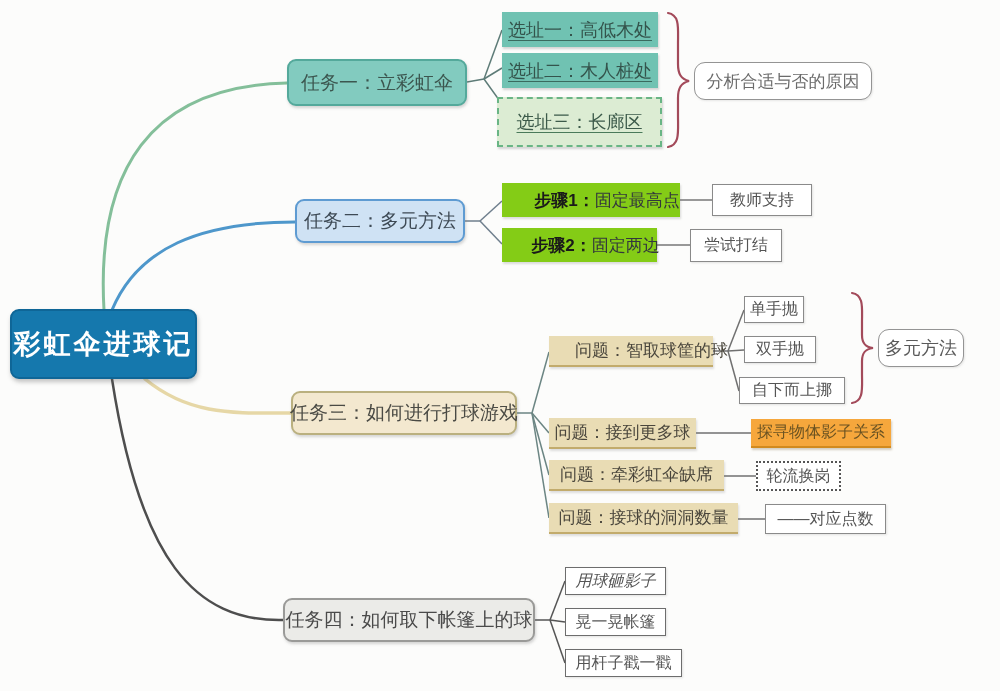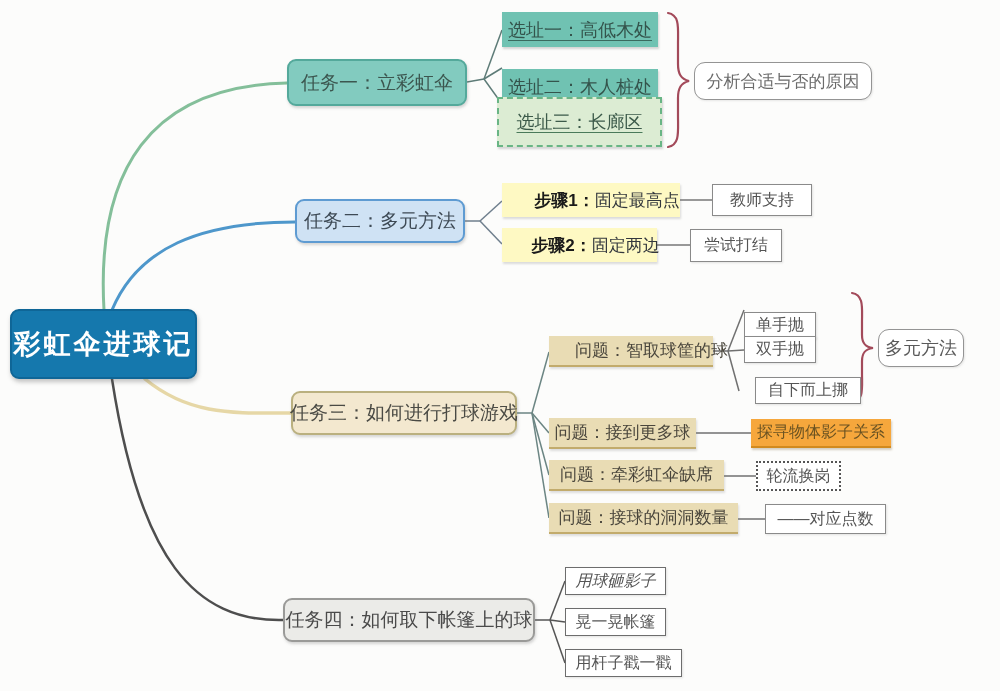--- a/index.html
+++ b/index.html
@@ -31,29 +31,29 @@
   .task2{left:295px;top:199px;width:170px;height:44px;background:#cfe2f4;border:2px solid #5e9bd2;color:#3e4a55;}
   .task3{left:291px;top:391px;width:226px;height:44px;background:#f3e8cf;border:2px solid #bab07f;color:#4a4a44;}
   .task4{left:283px;top:598px;width:252px;height:44px;background:#ebebe8;border:2px solid #9a9a98;color:#4a4a4a;}
   
   .site{
     background:#70c2b2;color:#34544c;font-size:18px;
     box-shadow:1px 2px 2px rgba(120,120,120,.3);
   }
   .site span{text-decoration:underline;text-decoration-color:#3a6a5e;text-underline-offset:4px;}
   .site1{left:502px;top:12px;width:156px;height:35px;}
-  .site2{left:502px;top:69px;width:156px;height:35px;}
+  .site2{left:502px;top:53px;width:156px;height:35px;}
   .site3{
     left:497px;top:97px;width:165px;height:50px;
     background:#dcecd3;border:2px dashed #69b585;color:#3c5a4a;font-size:18px;
   }
   .site3 span{text-decoration:underline;text-decoration-color:#4a7a5a;text-underline-offset:4px;}
   
   .step{
-    background:#fef9c3;color:#33373d;font-size:17px;
+    background:#84cc16;color:#33373d;font-size:17px;
     box-shadow:1px 2px 2px rgba(120,120,120,.25);
     padding-left:32px;
   }
   .step b{font-weight:bold;color:#1a1a1a;}
   .step1{left:502px;top:183px;width:178px;height:34px;}
   .step2{left:502px;top:228px;width:155px;height:34px;}
   
   .prob{
     background:#e9dcb4;border-bottom:2px solid #c2ab6c;
     color:#4a463c;font-size:17px;
@@ -63,23 +63,23 @@
   .prob2{left:549px;top:418px;width:147px;height:31px;}
   .prob3{left:549px;top:460px;width:175px;height:31px;}
   .prob4{left:549px;top:503px;width:189px;height:31px;}
   
   .wbox{
     background:#ffffff;border:1.5px solid #8a8a8a;color:#555;font-size:16px;
     box-shadow:1px 1px 2px rgba(150,150,150,.25);
   }
   .note-teacher{left:712px;top:184px;width:100px;height:32px;}
   .note-knot{left:690px;top:229px;width:92px;height:33px;}
-  .m1{left:744px;top:296px;width:72px;height:27px;margin-top:16px;}
+  .m1{left:744px;top:296px;width:60px;height:27px;}
   .m2{left:744px;top:336px;width:72px;height:27px;}
-  .m3{left:739px;top:377px;width:106px;height:27px;margin-left:16px;}
+  .m3{left:739px;top:377px;width:106px;height:27px;}
   .note-count{left:765px;top:504px;width:121px;height:30px;}
   .note-rotate{left:756px;top:461px;width:85px;height:30px;border:2px dotted #555;box-shadow:none;}
   .idea1{left:565px;top:567px;width:101px;height:28px;border-color:#6d6d6d;font-style:italic;}
   .idea2{left:565px;top:608px;width:101px;height:28px;border-color:#6d6d6d;}
   .idea3{left:565px;top:649px;width:117px;height:28px;border-color:#6d6d6d;}
   
   .note-shadow{
     left:751px;top:419px;width:140px;height:29px;
     background:#f6a73c;border-bottom:2px solid #d28a1e;
     color:#6b5322;font-size:16px;

